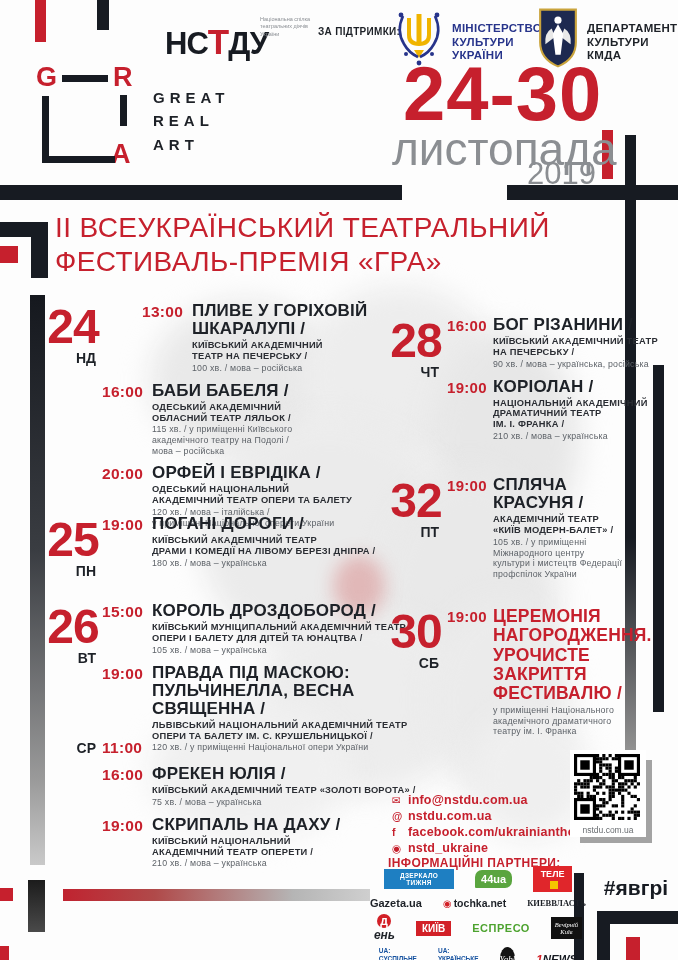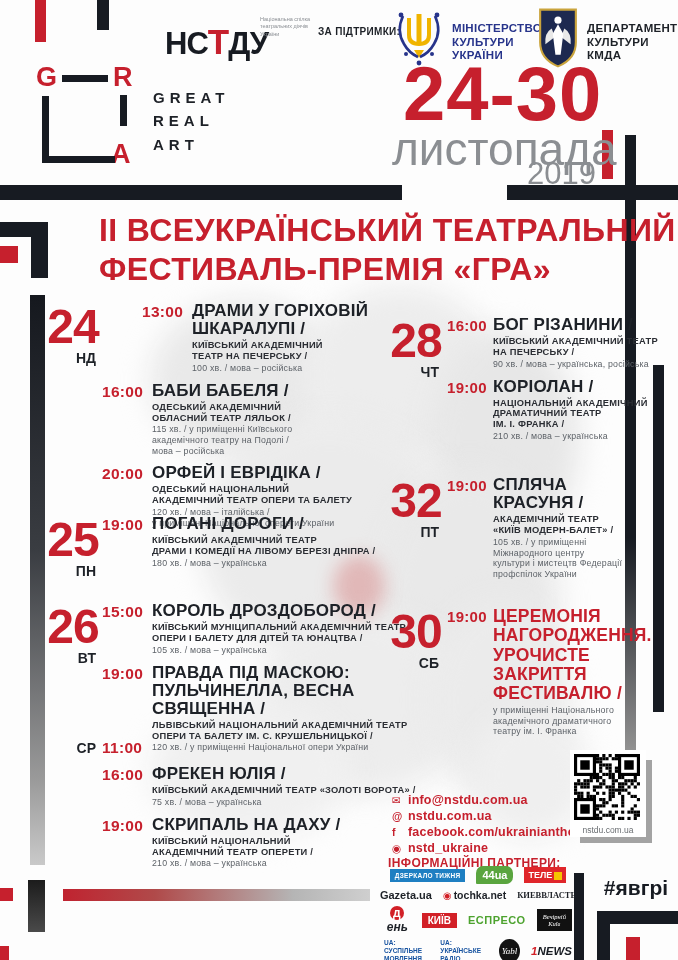--- a/index.html
+++ b/index.html
@@ -68,21 +68,21 @@
   .gra-rstem{left:120px;top:95px;width:7px;height:31px;background:var(--ink);}
   .gra-lv{left:42px;top:96px;width:7px;height:67px;background:var(--ink);}
   .gra-lh{left:42px;top:156px;width:73px;height:7px;background:var(--ink);}
   .gra-caption{position:absolute;left:153px;top:86px;font-size:15px;font-weight:bold;color:var(--text);letter-spacing:5px;line-height:1.55;}
 
   .date-range{position:absolute;left:403px;top:56px;font-size:76px;font-weight:bold;color:var(--red);line-height:1;letter-spacing:1px;}
   .month{position:absolute;left:392px;top:126px;font-size:46px;color:var(--gray);line-height:1;}
   .year{position:absolute;left:480px;top:158px;width:116px;text-align:right;font-size:31px;color:var(--gray);line-height:1;}
 
   
-  .fest-title{position:absolute;left:55px;top:211px;color:var(--red);font-weight:bold;font-size:32px;line-height:1.22;letter-spacing:.4px;margin-left:44px;}
+  .fest-title{position:absolute;left:55px;top:211px;color:var(--red);font-weight:normal;font-size:28px;line-height:1.22;letter-spacing:.4px;}
 
   
   .day-group{position:absolute;}
   .day-cell{position:absolute;left:0;top:2px;width:66px;text-align:center;}
   .day-num{font-size:48px;font-weight:bold;color:var(--red);line-height:.95;letter-spacing:-1px;}
   .day-dow{font-size:14px;font-weight:bold;color:var(--text);text-align:right;padding-right:10px;margin-top:0;}
   .events{margin-left:62px;}
   .event{display:flex;margin-bottom:8px;}
   .event.indent{margin-left:40px;}
   .event-time{flex:0 0 50px;font-size:15.5px;font-weight:bold;color:var(--red);letter-spacing:.3px;padding-top:1px;}
@@ -103,21 +103,21 @@
   .contact-icon{width:16px;font-size:10.5px;color:var(--red);font-weight:bold;}
   .contact-text{font-size:12.5px;font-weight:bold;color:var(--red);letter-spacing:.2px;}
 
   
   .qr-wrap{position:absolute;left:570px;top:750px;width:76px;background:#fff;padding:4px 4px 2px;box-shadow:8px 8px 0 -2px #a3a3a3;}
   .qr-caption{font-size:8.5px;color:#6a6e72;text-align:center;margin-top:1px;}
 
   
   .partners-heading{position:absolute;left:388px;top:856px;width:180px;text-align:left;font-size:12px;font-weight:bold;color:var(--red);letter-spacing:.4px;}
   .partners{position:absolute;left:384px;top:866px;width:188px;}
-  .partner-row{display:flex;justify-content:center;align-items:center;gap:11px;margin-bottom:5px;}
+  .partner-row{display:flex;justify-content:center;align-items:center;gap:21px;margin-bottom:5px;}
   .badge{display:inline-block;white-space:pre-line;text-align:center;}
   .p-dzerkalo{background:#1e7fc2;color:#fff;font-size:6.5px;font-weight:bold;padding:3px 5px;letter-spacing:.3px;}
   .p-fortyfour{background:#5aa53f;color:#fff;border-radius:7px 7px 7px 1px;font-size:11px;font-weight:bold;padding:3px 6px;}
   .p-tele{background:#e0262b;color:#fff;font-weight:bold;font-size:9px;padding:3px 4px;position:relative;}
   .p-tele::after{content:"";display:inline-block;width:8px;height:8px;background:#f5c400;margin-left:2px;vertical-align:middle;}
   .p-gazeta{color:var(--text);font-weight:bold;font-size:11px;}
   .p-tochka{color:var(--text);font-weight:bold;font-size:10.5px;}
   .badge-icon{color:#d22027;margin-right:2px;font-size:10px;}
   .p-kievvlast{color:var(--text);font-weight:bold;font-size:8.5px;font-family:"Liberation Serif","DejaVu Serif",serif;}
   .p-den{color:var(--text);font-weight:bold;font-size:12px;font-style:italic;}
@@ -232,21 +232,21 @@
 
   <div class="day-group col-left pos-24">
     <div class="day-cell">
       <div class="day-num">24</div>
       <div class="day-dow">НД</div>
     </div>
     <div class="events">
     <div class="event indent">
       <div class="event-time">13:00</div>
       <div class="event-body">
-        <div class="event-title pre">ДРАМИ У ГОРІХОВІЙ
+        <div class="event-title pre">ПЛИВЕ У ГОРІХОВІЙ
 ШКАРАЛУПІ /</div>
         <div class="event-venue pre">КИЇВСЬКИЙ АКАДЕМІЧНИЙ
 ТЕАТР НА ПЕЧЕРСЬКУ /</div>
         <div class="event-details pre">100 хв. / мова – російська</div>
       </div>
     </div>
 
     <div class="event">
       <div class="event-time">16:00</div>
       <div class="event-body">

